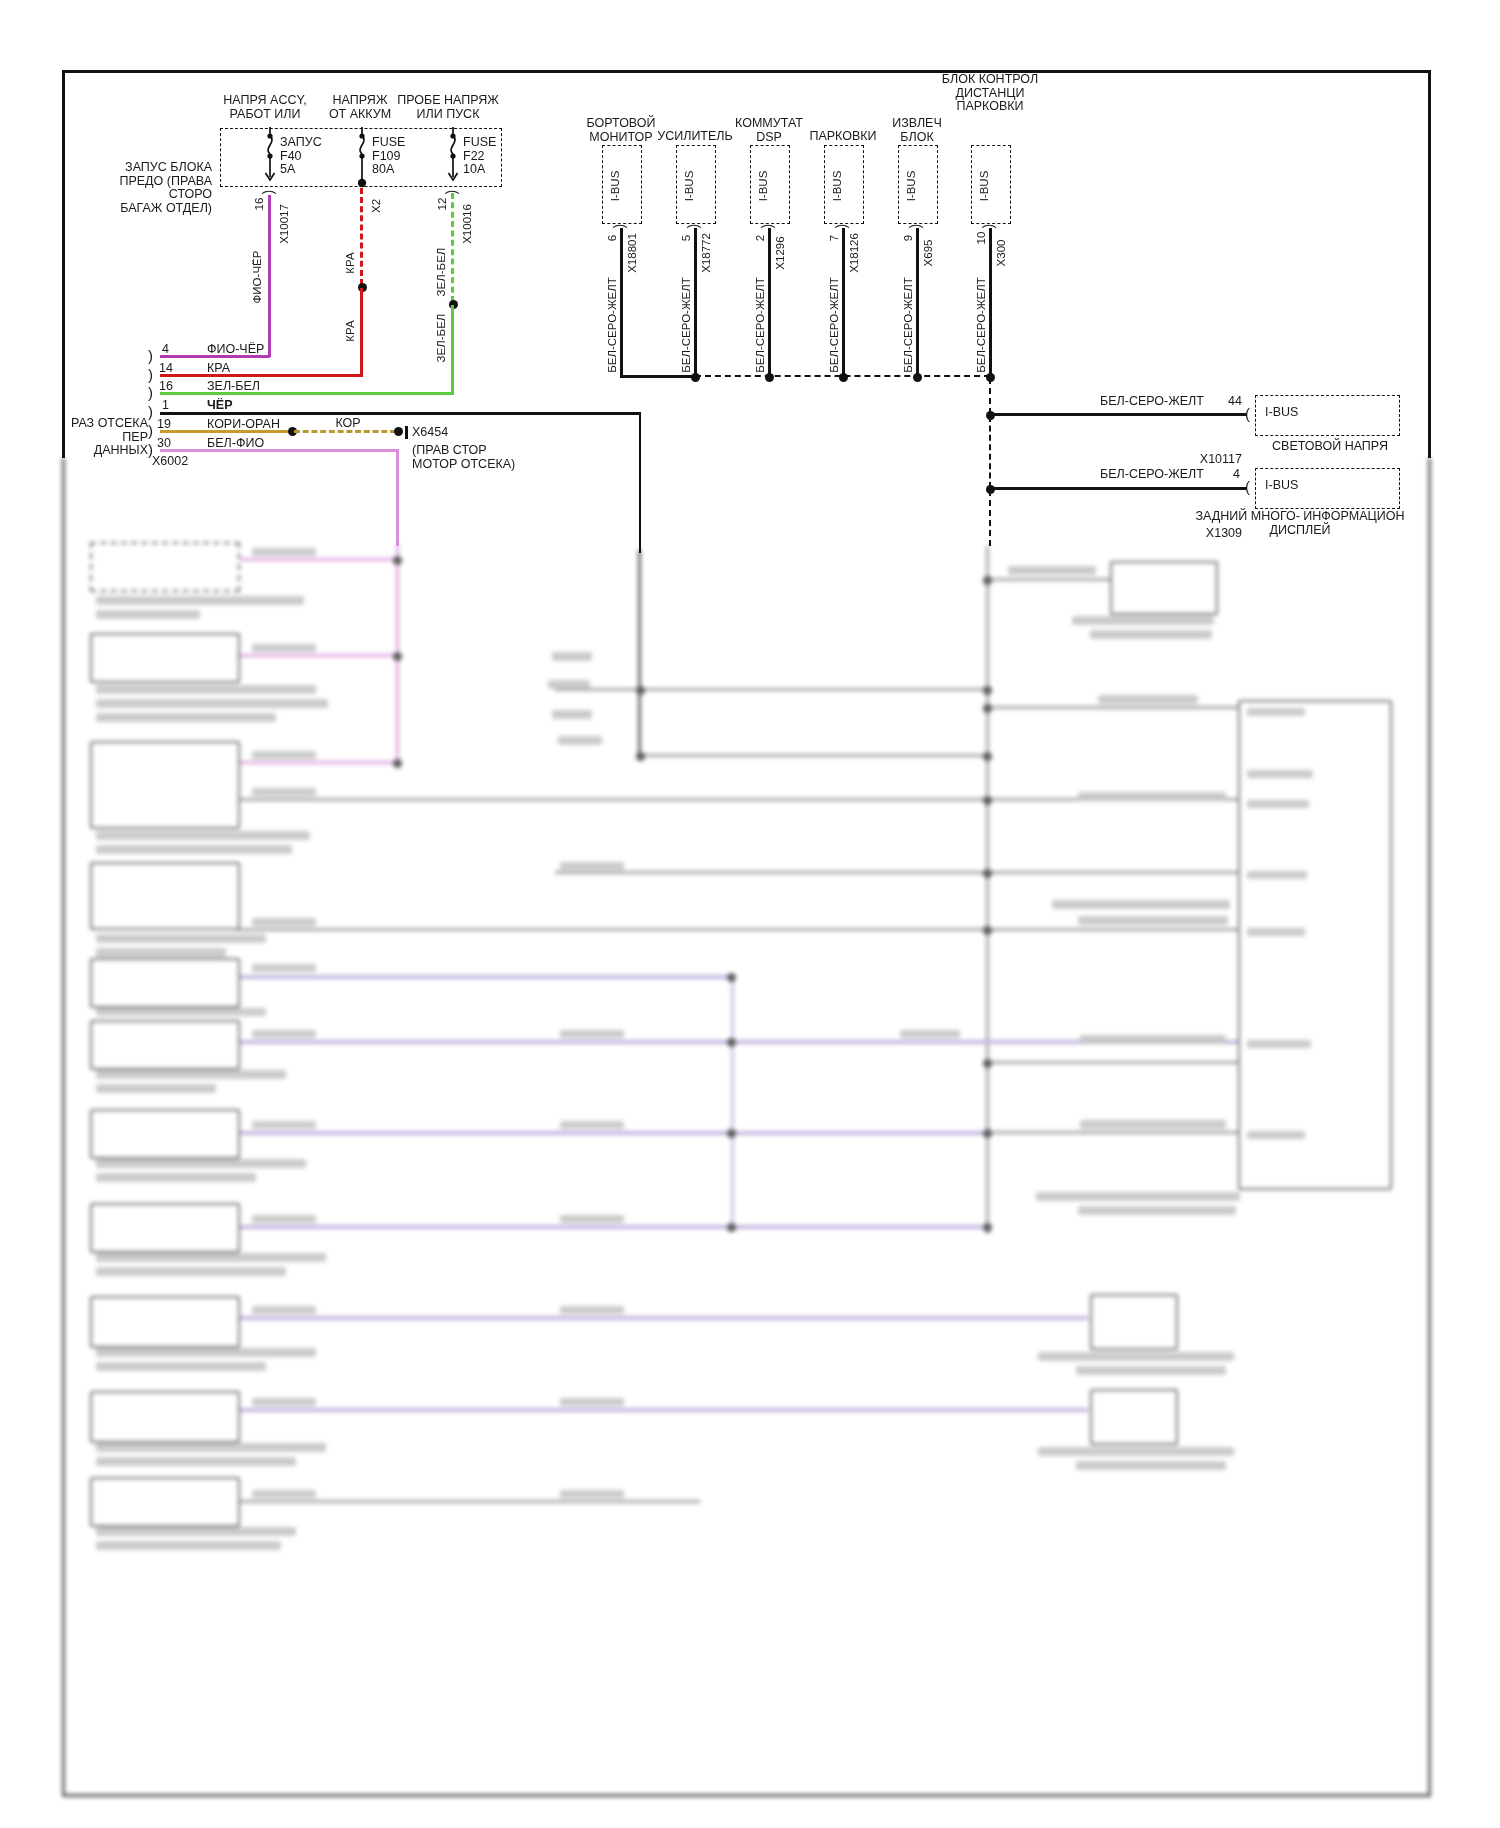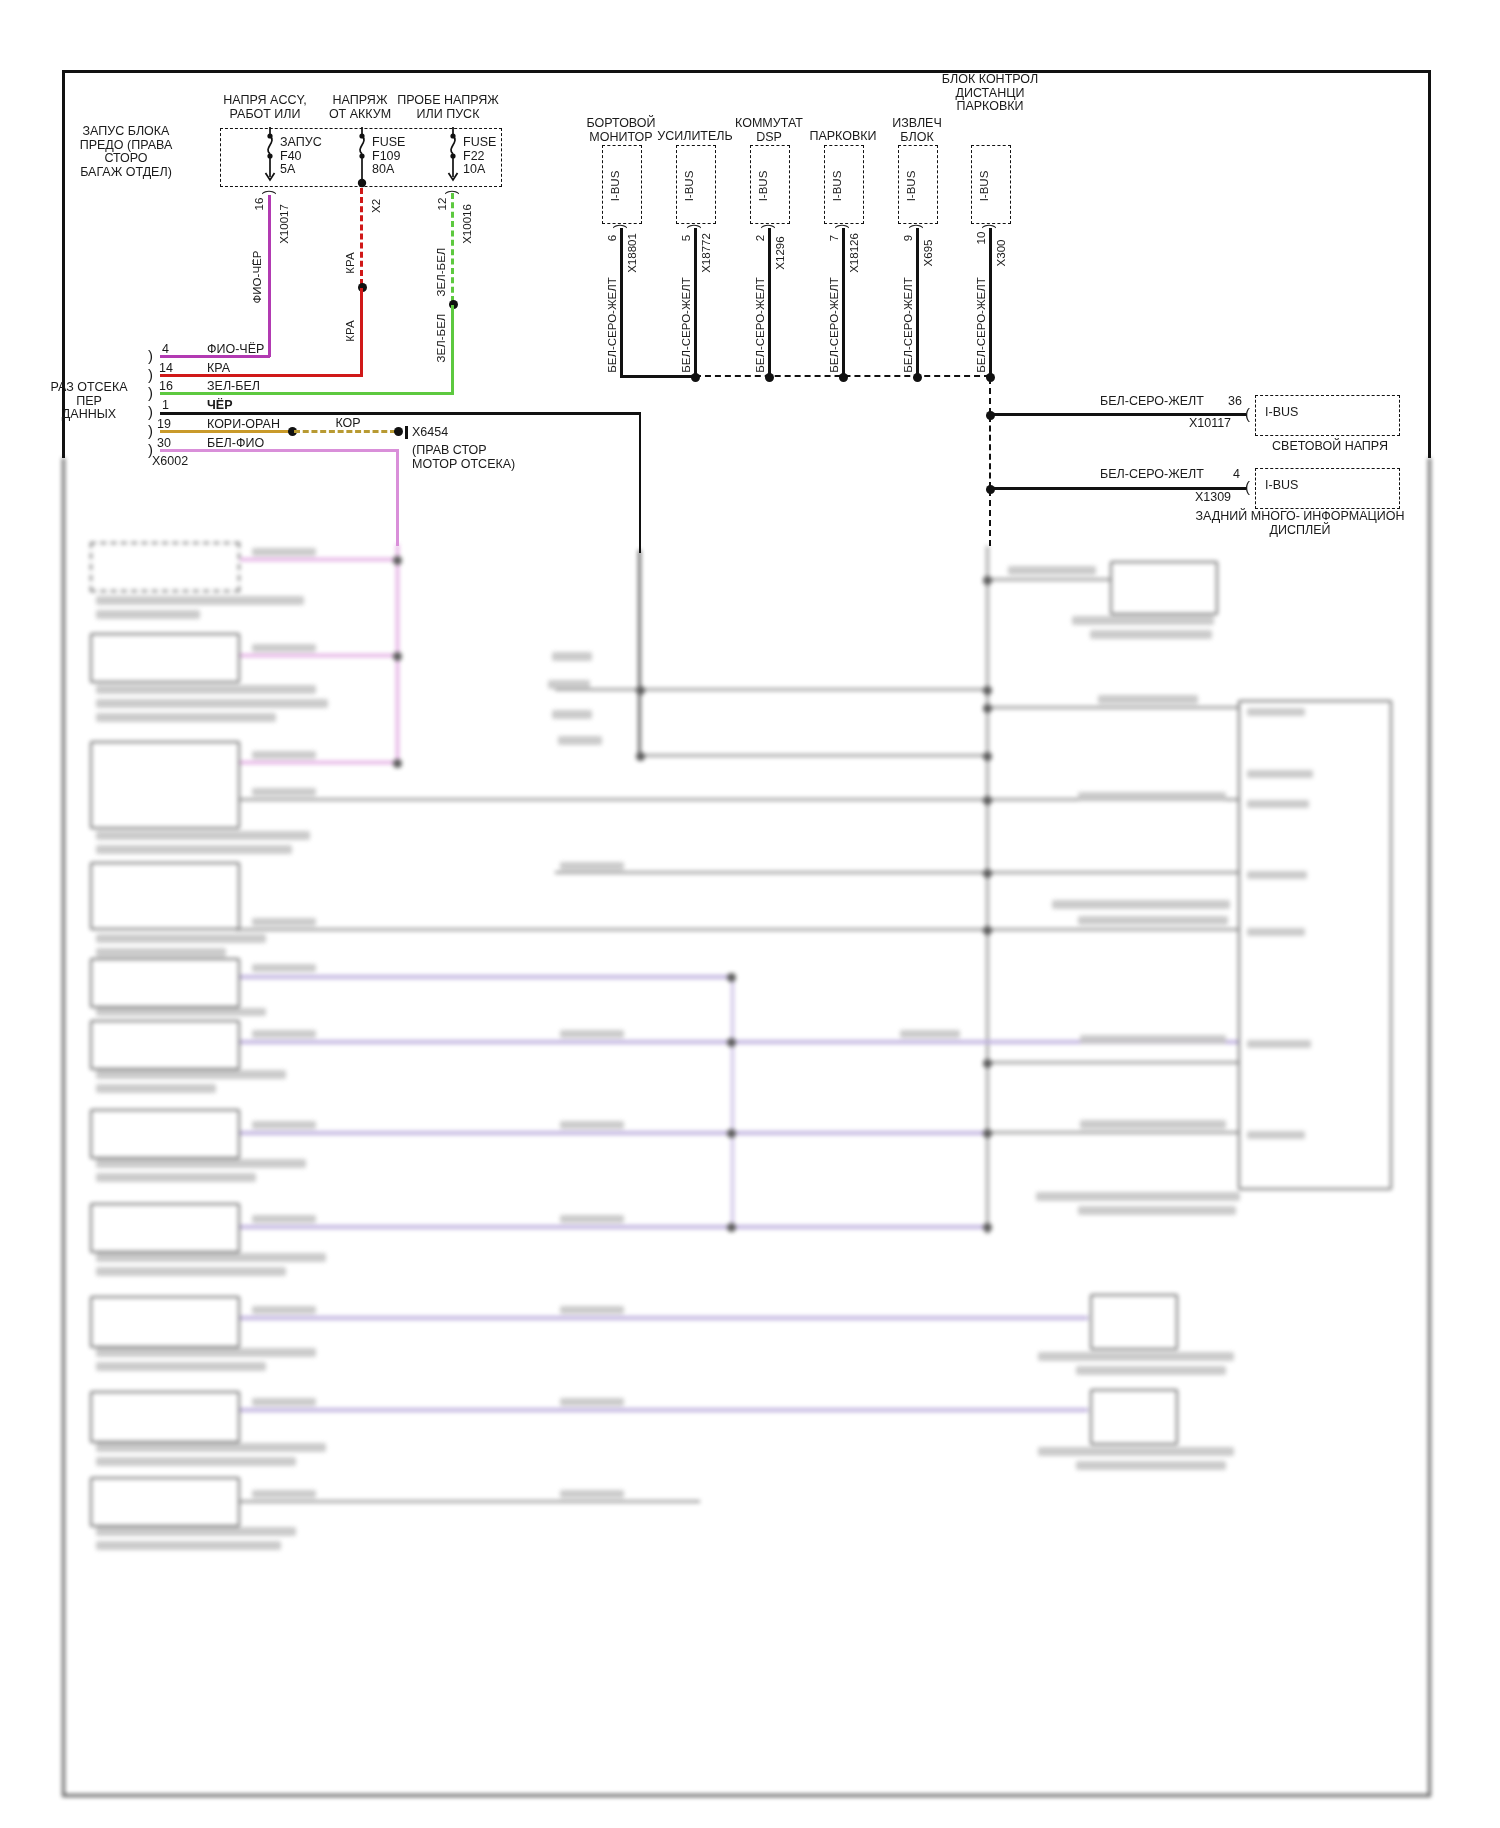--- a/index.html
+++ b/index.html
@@ -2,21 +2,21 @@
 <html><head>
 <meta charset="utf-8">
 <style>
   html,body{margin:0;padding:0;background:#fff;}
   #page{position:relative;width:1500px;height:1828px;background:#fff;overflow:hidden;
         font-family:"Liberation Sans", sans-serif;color:#1a1a1a;}
   .a{position:absolute;}
   .lbl{position:absolute;font-size:12.5px;line-height:13.5px;white-space:nowrap;}
   .pre{white-space:pre-line;}
   .ctr{text-align:center;}
-  .rgt{text-align:center;}
+  .rgt{text-align:right;margin-top:36px;}
   .rot{position:absolute;font-size:11.5px;white-space:nowrap;
        transform:translate(-50%,-50%) rotate(-90deg);}
   .rot90{position:absolute;font-size:14px;
        transform:translate(-50%,-50%) rotate(90deg);}
   .br{position:absolute;font-size:15px;}
   .dbx{position:absolute;border:1.6px dashed #111;}
   .dot{position:absolute;width:9px;height:9px;border-radius:50%;background:#111;
        margin:-4.5px 0 0 -4.5px;}
   svg{position:absolute;overflow:visible;}
 </style>
@@ -359,21 +359,21 @@
 
   <div class="a" style="left:988.5px;top:378px;width:0;height:36px;border-left:2px dashed #111;"></div>
   <div class="dot" style="left:990px;top:415px;"></div>
   <div class="a" style="left:988.5px;top:416px;width:0;height:72px;border-left:2px dashed #111;"></div>
   <div class="dot" style="left:990px;top:489px;"></div>
   <div class="a" style="left:988.5px;top:490px;width:0;height:56px;border-left:2px dashed #111;"></div>
 
   <div>
     <div class="a" style="left:990px;top:413px;width:256px;height:3px;background:#111;"></div>
     <div class="lbl" style="left:1100px;top:395px;">БЕЛ-СЕРО-ЖЕЛТ</div>
-    <div class="lbl" style="left:1228px;top:395px;">36</div>
+    <div class="lbl" style="left:1228px;top:395px;">44</div>
     <div class="lbl rgt" style="left:1178px;top:417px;width:64px;">X10117</div>
     <span class="br" style="left:1245px;top:405px;">(</span>
     <div class="dbx" style="left:1255px;top:395px;width:143px;height:39px;"></div>
     <div class="lbl" style="left:1265px;top:406px;">I-BUS</div>
     <div class="lbl pre ctr" style="left:1246px;top:440px;width:168px;">СВЕТОВОЙ НАПРЯ</div>
   </div>
 
   <div>
     <div class="a" style="left:990px;top:487px;width:256px;height:3px;background:#111;"></div>
     <div class="lbl" style="left:1100px;top:468px;">БЕЛ-СЕРО-ЖЕЛТ</div>

